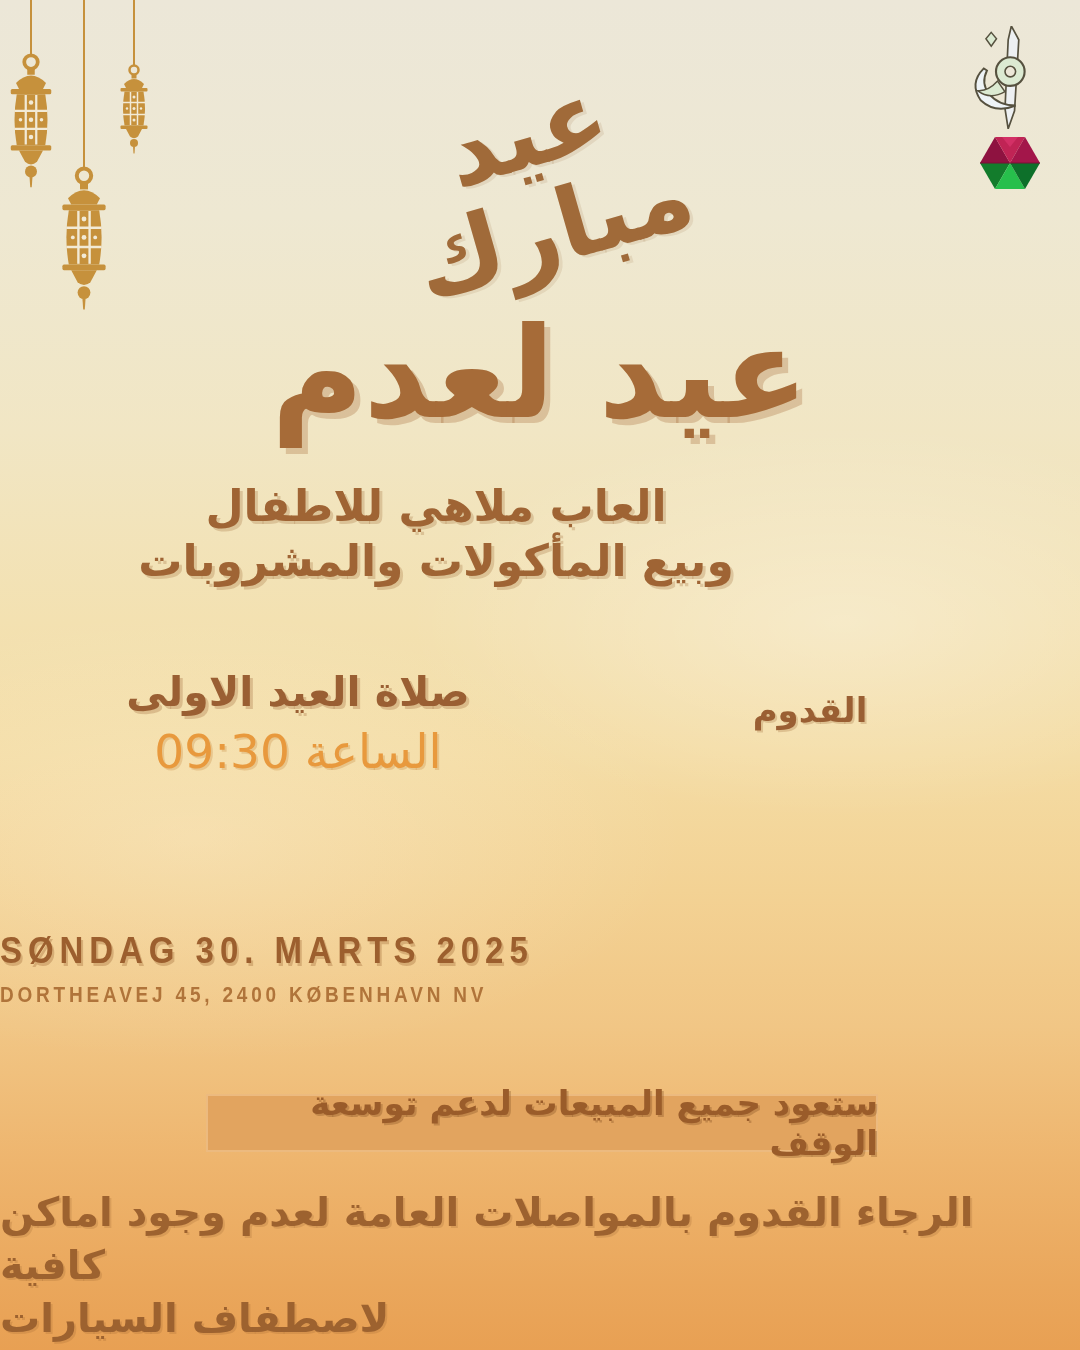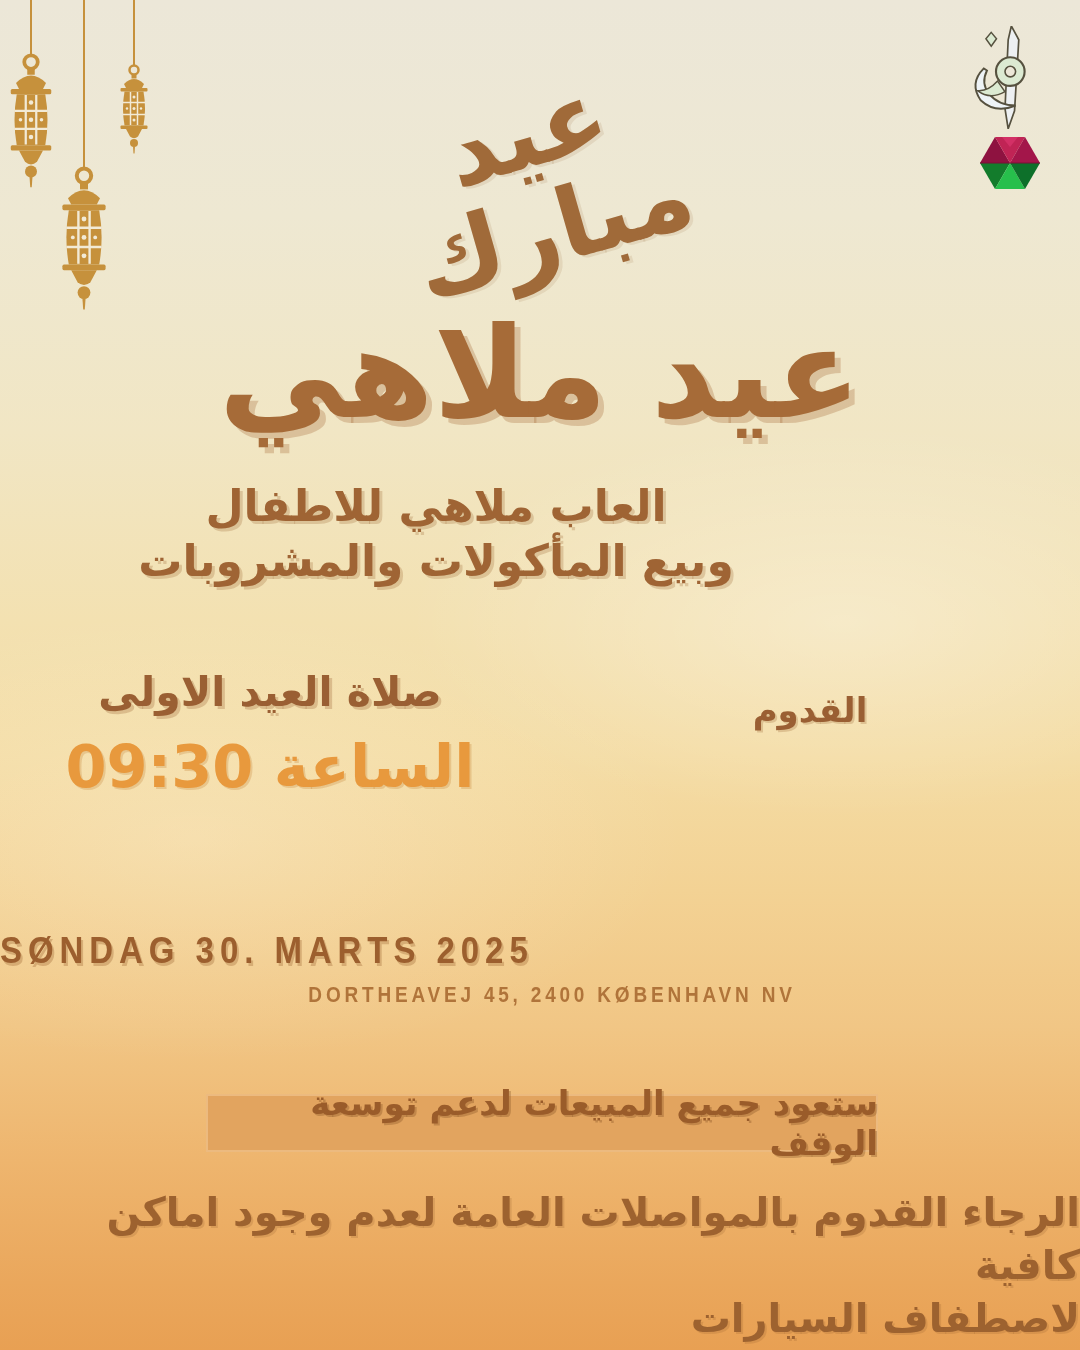--- a/index.html
+++ b/index.html
@@ -45,70 +45,70 @@
     direction:rtl; text-align:center;
     font-size:44px; font-weight:700; line-height:1.26; color:#9f6434;
     text-shadow:3px 3px 0 rgba(150,95,45,0.25);
   }
 
   
   .prayers {
     position:absolute; left:0; top:668px; width:1080px;
     display:flex; flex-direction:row-reverse; justify-content:space-between;
     direction:rtl;
+    padding-left:28px;
   }
   .prayer-col { width:500px; text-align:center; direction:rtl; }
   .prayer-col.first  { margin-left:20px; }
   .prayer-col.second { margin-right:20px; }
   .prayer-name {
     font-size:41px; font-weight:700; color:#9a5f33;
     text-shadow:3px 3px 0 rgba(150,95,45,0.28);
   }
   .prayer-lang {
     margin-top:22px; font-size:34px; font-weight:700; color:#9a5f33;
     text-shadow:2px 2px 0 rgba(150,95,45,0.25);
   }
   .prayer-time {
-    margin-top:16px; font-size:59px; font-weight:700; color:#e8993d;
+    margin-top:8px; font-size:47px; font-weight:400; color:#e8993d;
     text-shadow:2px 2px 0 rgba(190,120,40,0.25);
   }
 
   
   .event-date {
     position:absolute; left:0; top:932px; width:1080px; text-align:left;
     font-family:"Liberation Sans", sans-serif;
     font-size:33px; font-weight:700; letter-spacing:0.18em; color:#9c5f2e;
     text-shadow:2px 2px 0 rgba(150,90,40,0.30);
   }
   .event-date span, .event-address span { display:inline-block; transform:scaleY(1.12); }
   .event-address {
-    position:absolute; left:0; top:984px; width:1080px; text-align:center;
+    position:absolute; left:0; top:984px; width:1080px; text-align:left;
     font-family:"Liberation Sans", sans-serif;
     font-size:19px; font-weight:700; letter-spacing:0.20em; color:#b0743а;
     color:#b0743a;
-    padding-left:24px;
   }
 
   
   .donation-box {
     position:absolute; left:206px; top:1094px; width:672px; height:58px;
     background:#e2a45f;
     box-shadow:inset 0 0 0 2px rgba(255,230,190,0.35);
     display:flex; align-items:center; justify-content:flex-start;
     direction:rtl;
   }
   .donation-text {
     font-size:34px; font-weight:700; color:#9a5c2a;
     text-shadow:2px 2px 0 rgba(120,70,25,0.30);
   }
 
   
   .transport-note {
     position:absolute; left:0; top:1186px; width:1080px;
-    direction:rtl; text-align:right;
+    direction:rtl; text-align:left;
     font-size:40px; font-weight:700; line-height:1.32; color:#9d622f;
     text-shadow:2px 2px 0 rgba(150,95,45,0.22);
   }
 </style>
 </head>
 <body>
 
 <div class="poster">
 
   <svg class="lanterns" width="260" height="330" viewBox="0 0 260 330">
@@ -165,21 +165,21 @@
     <polygon points="0,30 15,4 30,30" fill="#8e1240"></polygon>
     <polygon points="15,4 45,4 30,30" fill="#c02455"></polygon>
     <polygon points="45,4 60,30 30,30" fill="#a3164a"></polygon>
     <polygon points="22,4 38,4 30,14" fill="#d33066"></polygon>
     <polygon points="0,30 15,56 30,30" fill="#137c2c"></polygon>
     <polygon points="15,56 45,56 30,30" fill="#27bf4c"></polygon>
     <polygon points="45,56 60,30 30,30" fill="#0d702a"></polygon>
     <line x1="0" y1="30" x2="60" y2="30" stroke="#7a0f36" stroke-width="1"></line>
   </svg>
 
-  <h1 class="title">عيد ملاهي</h1>
+  <h1 class="title">عيد لعدم</h1>
 
   <div class="subtitle">
     <div>العاب ملاهي للاطفال</div>
     <div>وبيع المأكولات والمشروبات</div>
   </div>
 
   <div class="prayers">
     <div class="prayer-col first">
       <div class="prayer-name">صلاة العيد الاولى</div>
       <div class="prayer-time">الساعة 09:30</div>

